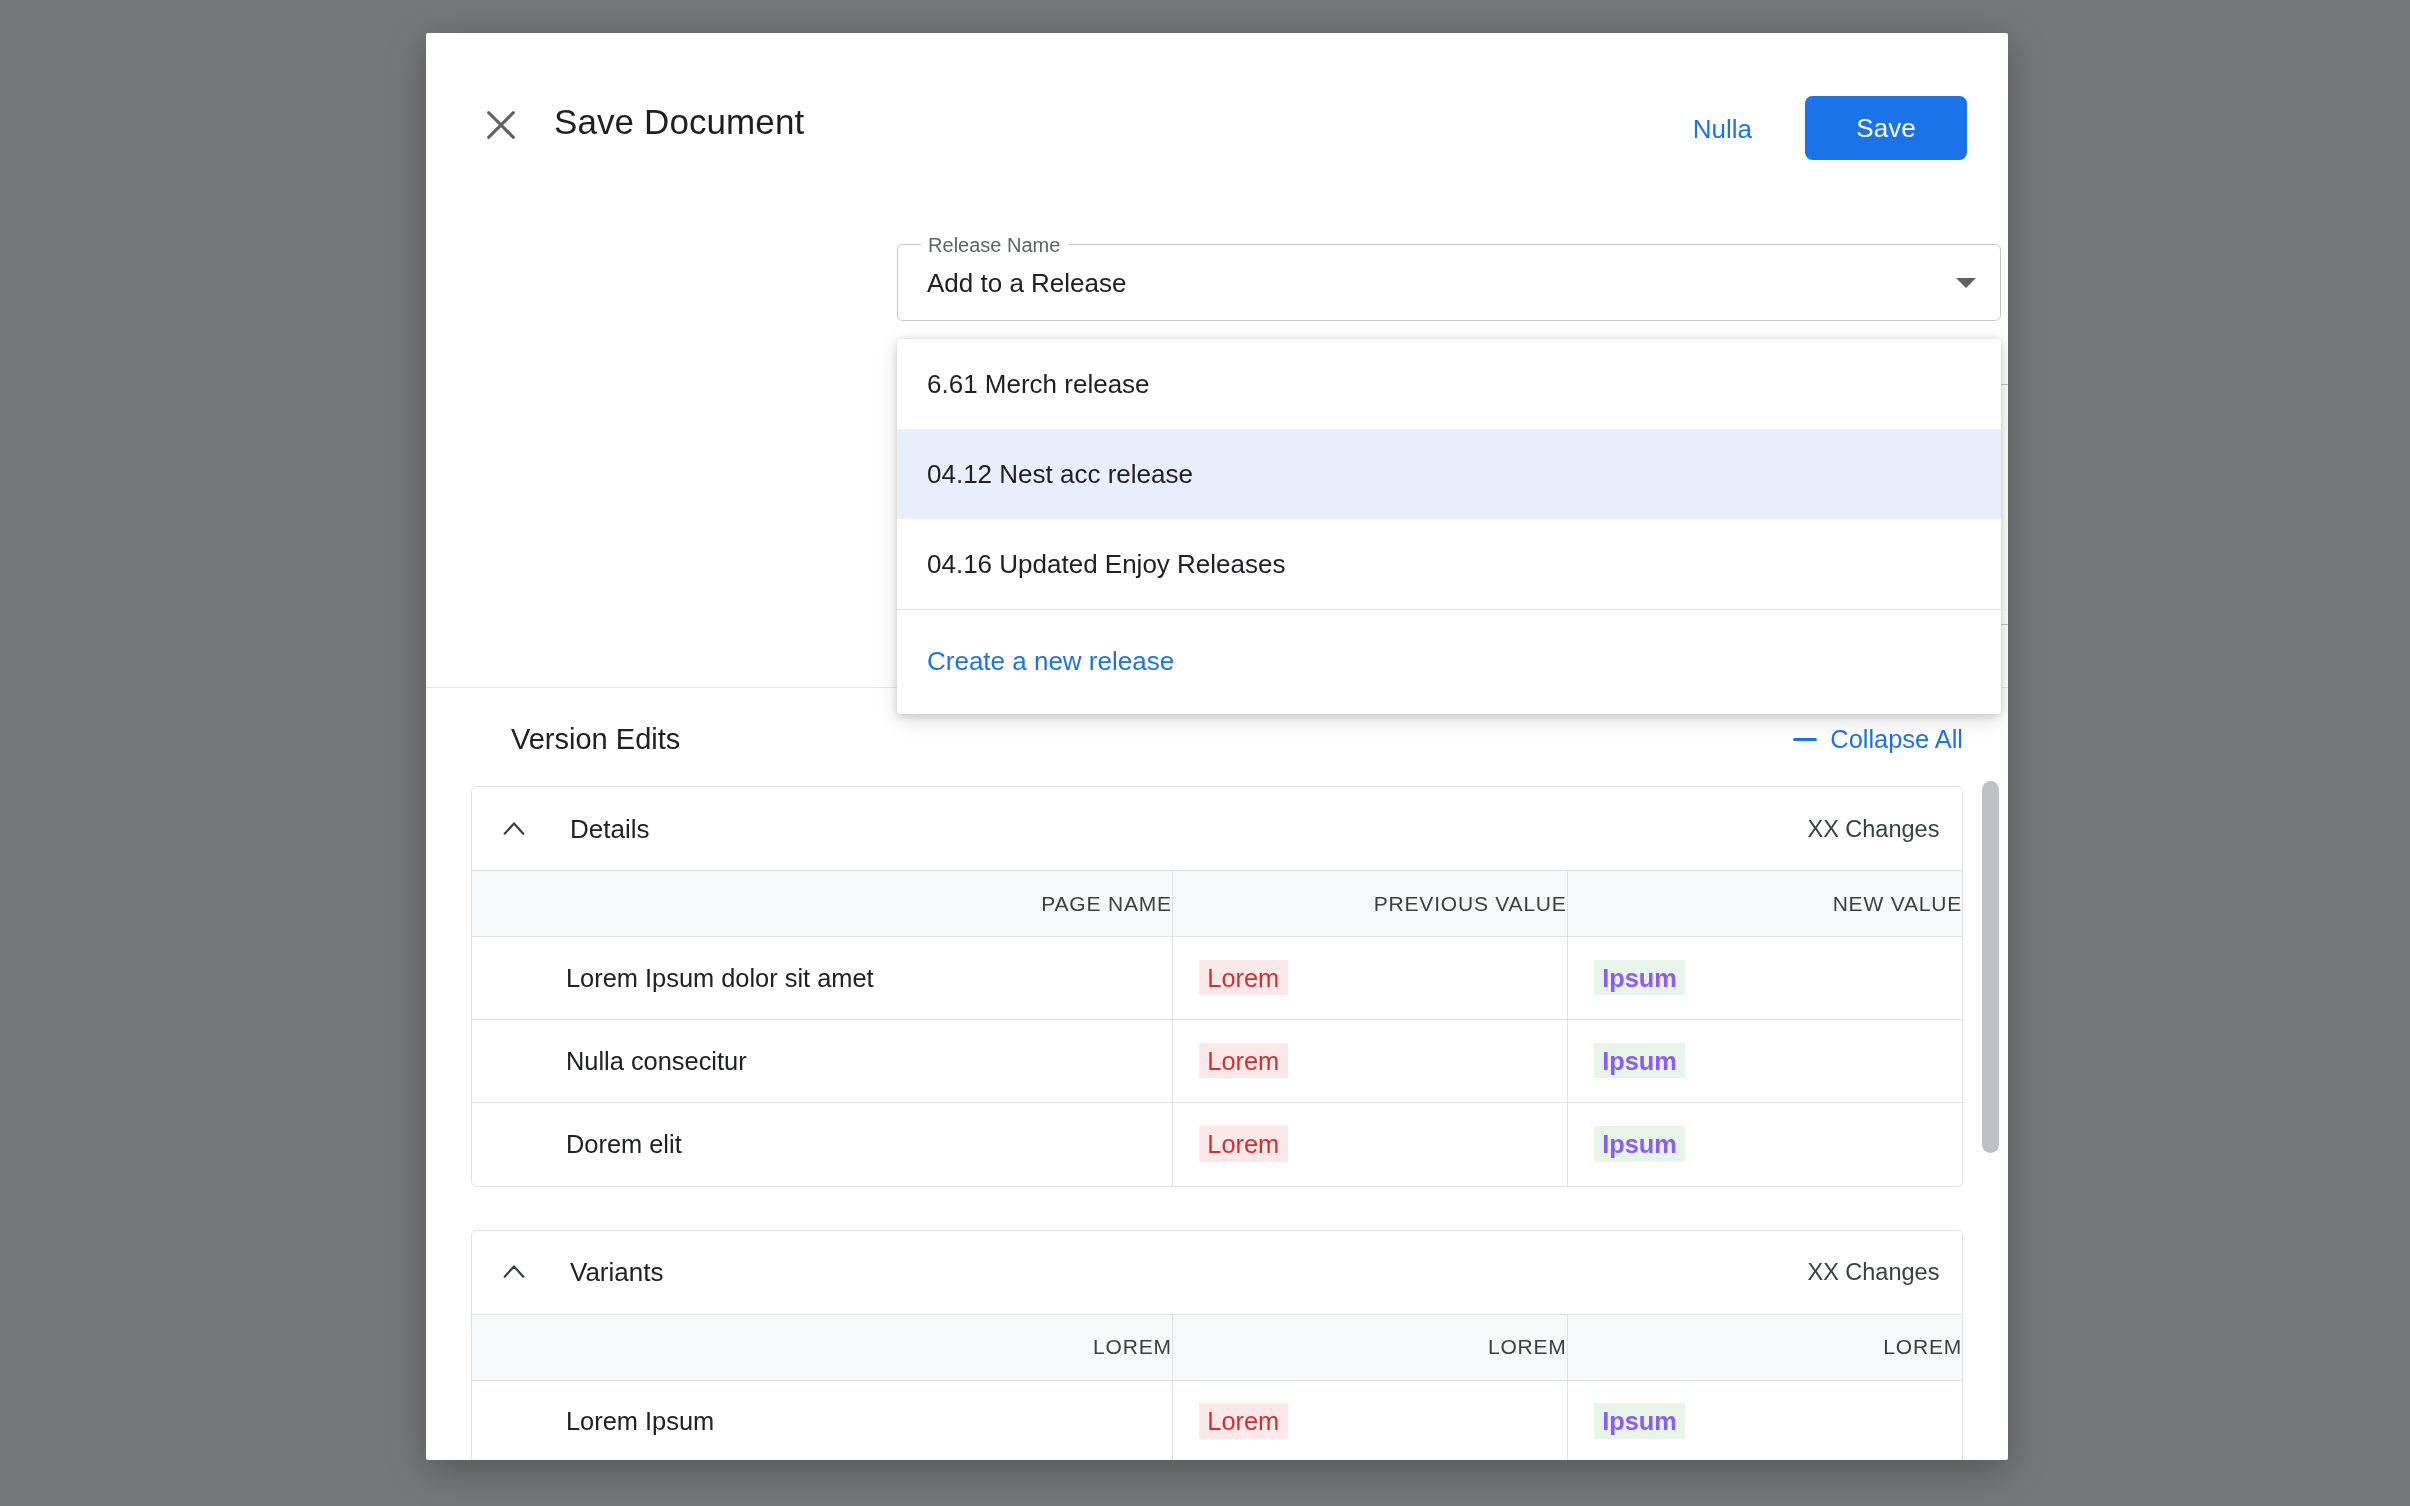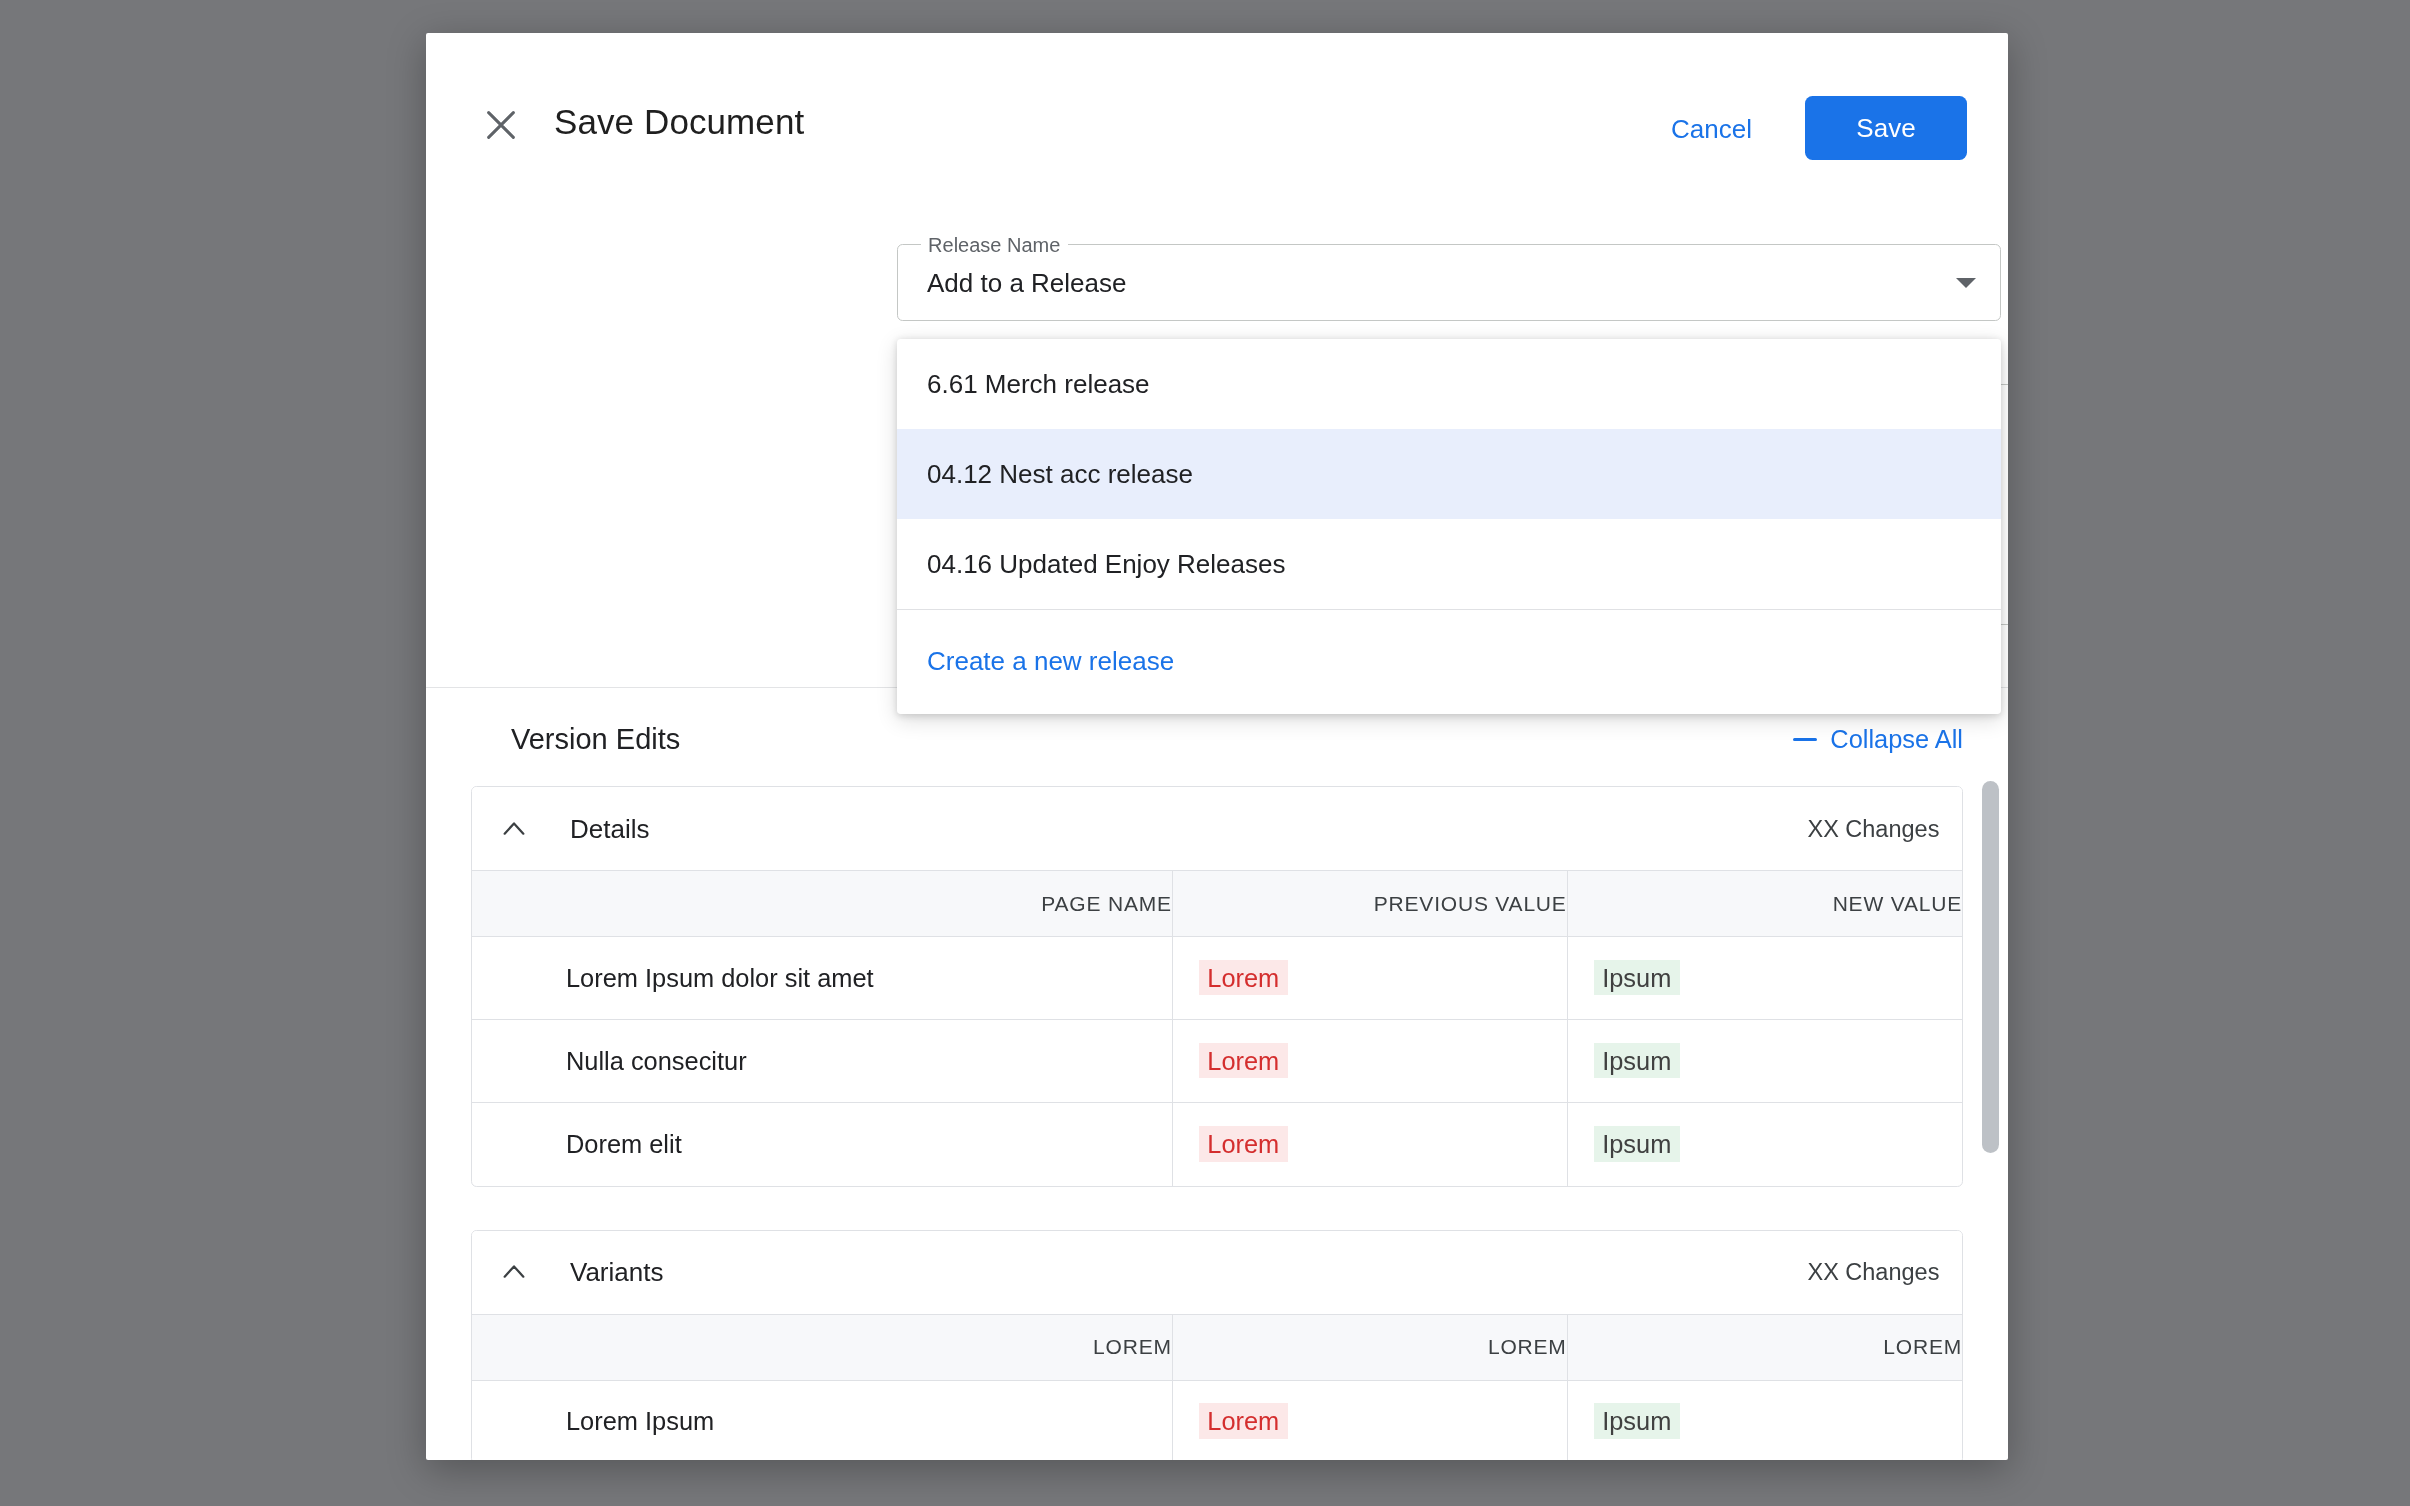--- a/index.html
+++ b/index.html
@@ -285,22 +285,23 @@
   .col-b { width: 26.5%; }
   .col-c { width: 26.5%; }
 
   .chip-old {
     background: #fce8e8;
     color: #d42e2e;
     padding: 3.8px 8.5px;
   }
   .chip-new {
     background: #e6f4ea;
-    color: #404040;
+    color: #8b5cf6;
     padding: 3.8px 8.5px;
+    font-weight: bold;
   }
 
   
   .scroll-track {
     position: absolute;
     right: 9.4px;
     top: 659px;
     width: 17px;
     height: 767px;
     z-index: 60;
@@ -321,21 +322,21 @@
 
 <div class="modal">
 
   <div class="modal-header">
     <span class="close-icon">
       <svg width="38" height="38" viewBox="0 0 40 40">
         <path d="M7 7 L33 33 M33 7 L7 33" stroke="#5f6368" stroke-width="3.2" fill="none" stroke-linecap="round"></path>
       </svg>
     </span>
     <div class="modal-title">Save Document</div>
-    <button class="cancel-button">Cancel</button>
+    <button class="cancel-button">Nulla</button>
     <button class="save-button">Save</button>
   </div>
 
   <div class="form-row"></div>
 
   <div class="outlined-field" id="release-field">
     <span class="legend">Release Name</span>
     <span class="field-value">Add to a Release</span>
     <span class="caret-icon"></span>
   </div>

